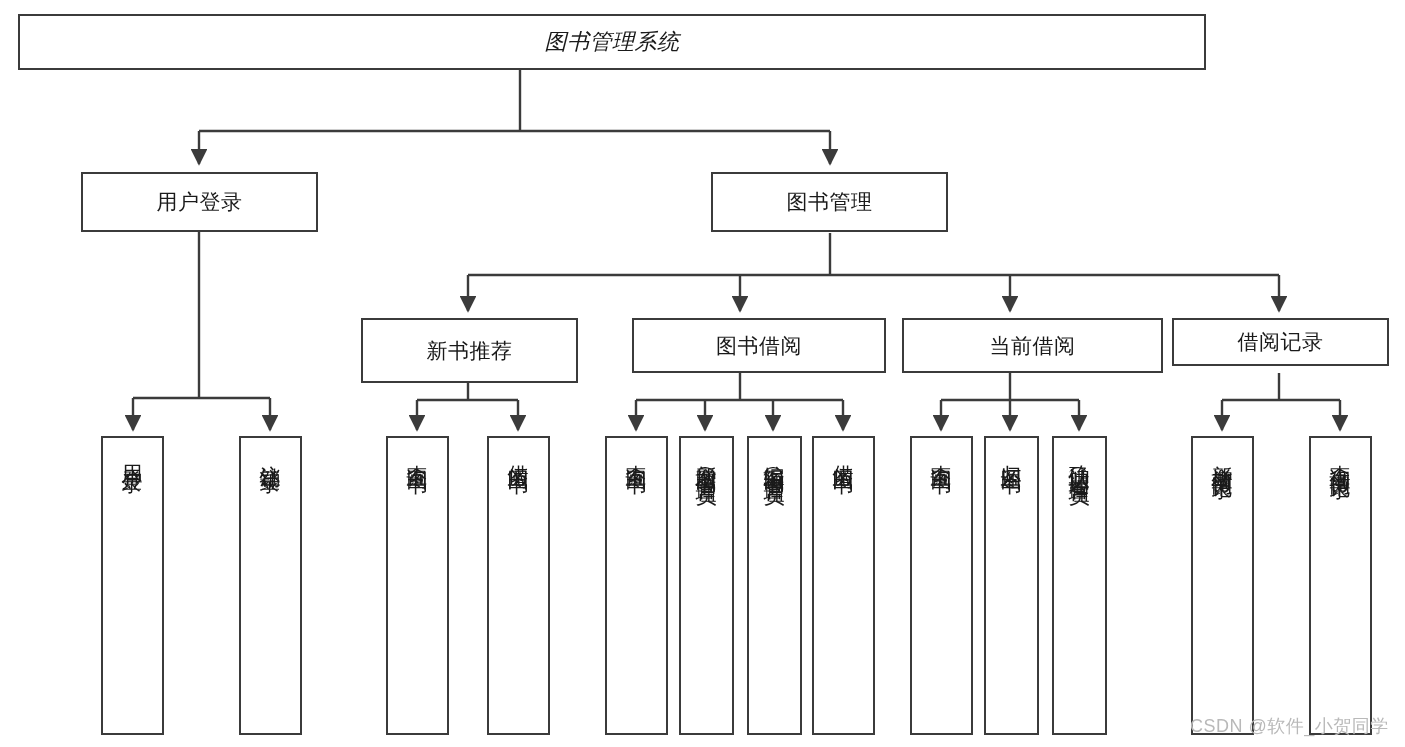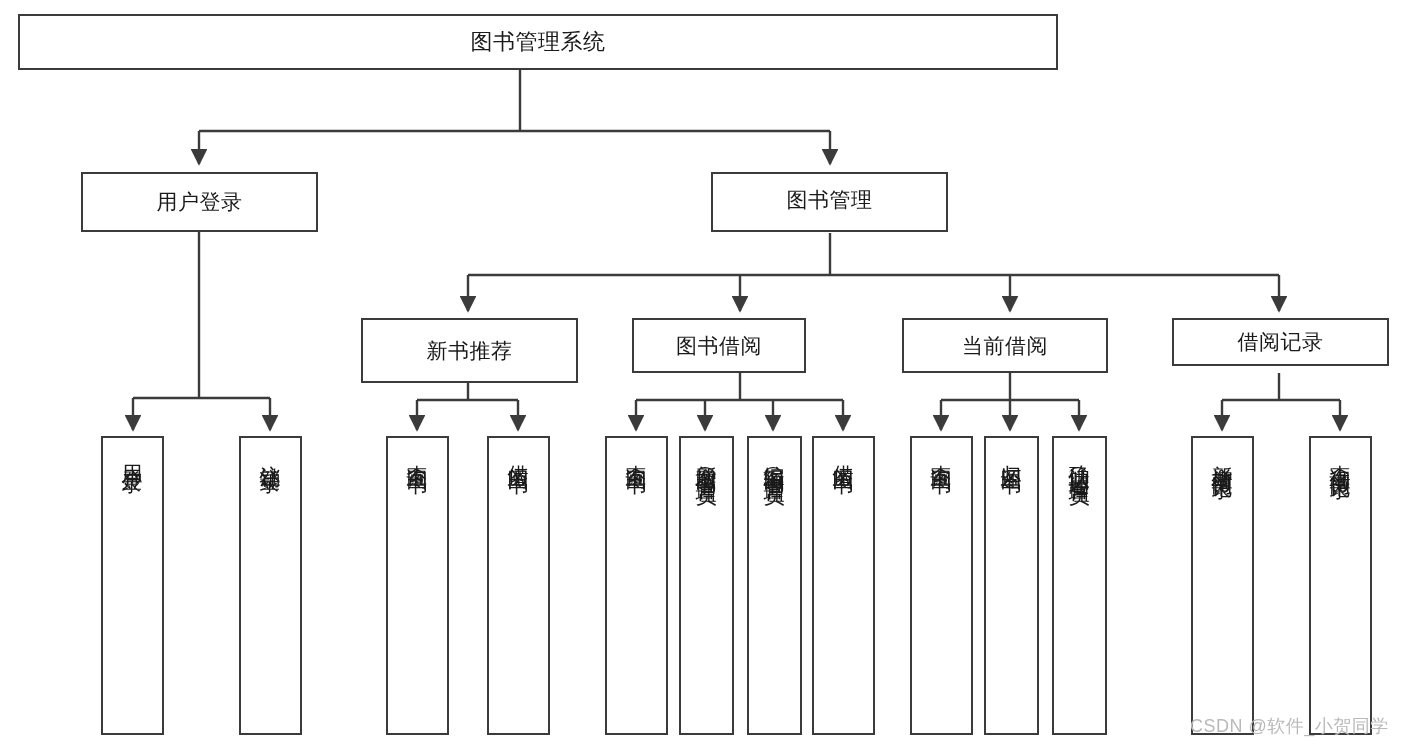--- a/index.html
+++ b/index.html
@@ -122,38 +122,38 @@
       <path d="M 1079 400 L 1079 430" marker-end="url(#arrow)"></path>
 
       <path d="M 1279 373 L 1279 400"></path>
       <path d="M 1222 400 L 1340 400"></path>
       <path d="M 1222 400 L 1222 430" marker-end="url(#arrow)"></path>
       <path d="M 1340 400 L 1340 430" marker-end="url(#arrow)"></path>
 
     </g>
   </svg>
 
-  <div class="node horiz root" style="left:18px; top:14px; width:1040px; height:56px;">
+  <div class="node horiz root" style="left:18px; top:14px; width:1188px; height:56px;font-style:italic;">
     <span class="node-label">图书管理系统</span>
   </div>
 
   <div class="node horiz" style="left:81px; top:172px; width:237px; height:60px;">
     <span class="node-label">用户登录</span>
   </div>
-  <div class="node horiz" style="left:711px; top:172px; width:237px; height:60px;font-family:Liberation Mono, monospace;">
+  <div class="node horiz" style="left:711px; top:172px; width:237px; height:60px;">
     <span class="node-label">图书管理</span>
   </div>
 
   <div class="node horiz" style="left:361px; top:318px; width:217px; height:65px;">
     <span class="node-label">新书推荐</span>
   </div>
-  <div class="node horiz" style="left:632px; top:318px; width:174px; height:55px;">
+  <div class="node horiz" style="left:632px; top:318px; width:254px; height:55px;">
     <span class="node-label">图书借阅</span>
   </div>
-  <div class="node horiz" style="left:902px; top:318px; width:206px; height:55px;">
+  <div class="node horiz" style="left:902px; top:318px; width:261px; height:55px;">
     <span class="node-label">当前借阅</span>
   </div>
   <div class="node horiz" style="left:1172px; top:318px; width:217px; height:48px;">
     <span class="node-label">借阅记录</span>
   </div>
 
   <div class="node leaf" style="left:101px; top:436px; width:63px; height:299px;">
     <span class="node-label">用户登录</span>
   </div>
   <div class="node leaf" style="left:239px; top:436px; width:63px; height:299px;">

